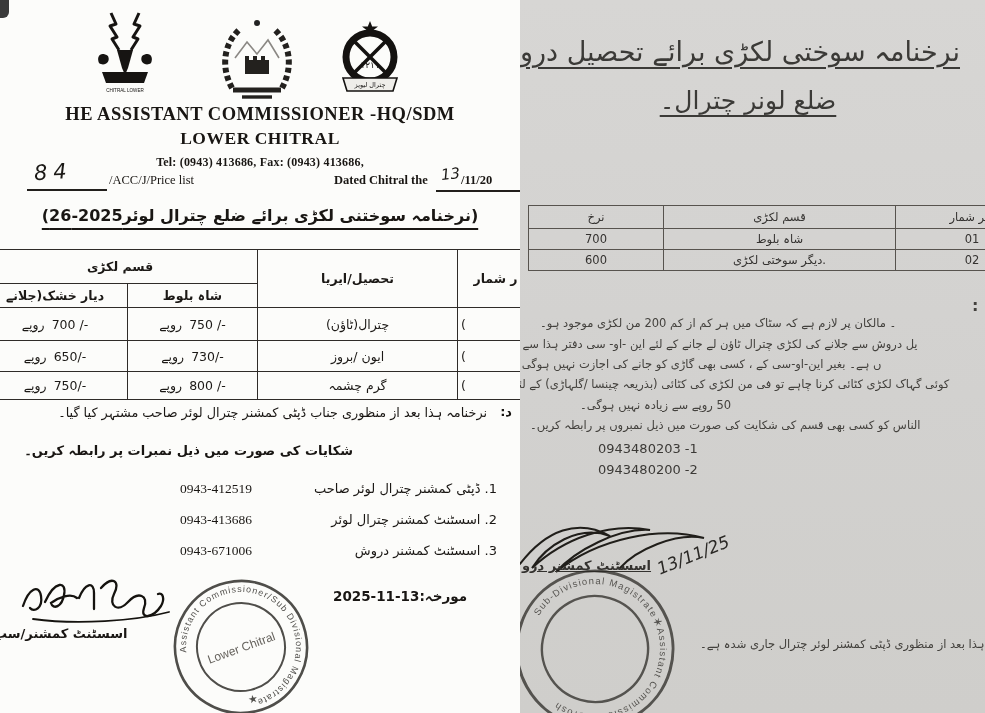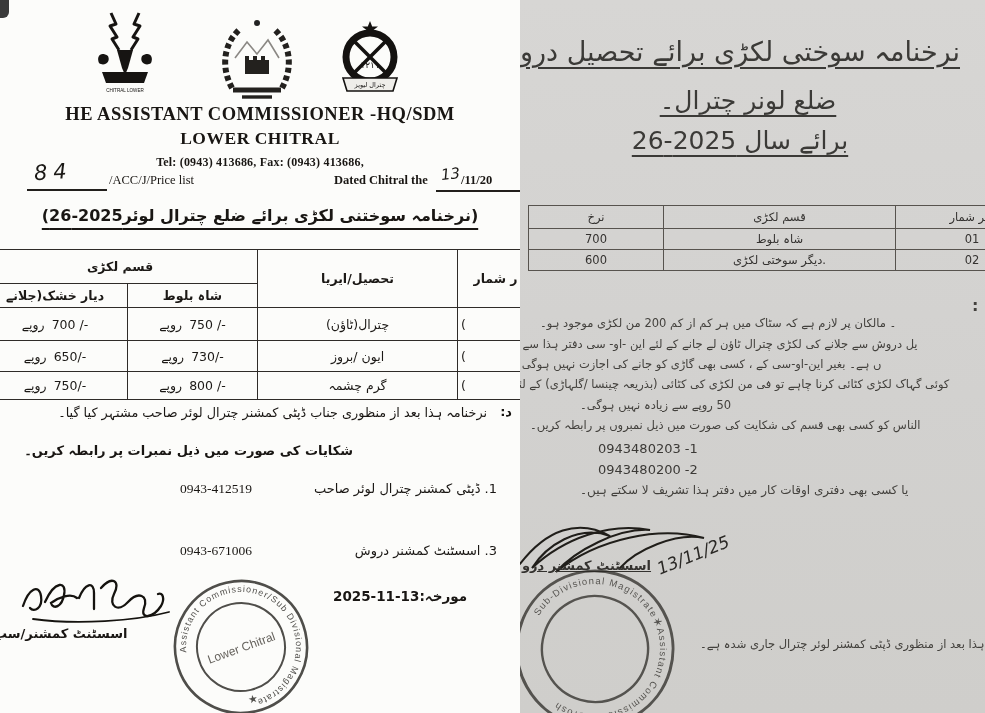--- a/index.html
+++ b/index.html
@@ -157,20 +157,26 @@
     <div class="abs urdu nowrap" style="right:167px; top:443px; font-size:13px; font-weight:bold;">شکایات کی صورت میں ذیل نمبرات پر رابطہ کریں۔</div>
 
     <div class="abs urdu nowrap" style="right:33px; top:405px; font-size:12.8px;">نرخنامہ ہذا بعد از منظوری جناب ڈپٹی کمشنر چترال لوئر صاحب مشتہر کیا گیا۔</div>
 
     <div class="abs" style="left:0; top:481px; width:520px; height:22px;">
       <span class="abs" style="left:180px; font-family:'Liberation Serif',serif; font-size:13.5px;text-align:right;">0943-412519</span>
       <span class="abs contact-num-group nowrap" style="right:23px; font-size:13px;">
         <span>1.</span>&nbsp;<span>ڈپٹی کمشنر چترال لوئر صاحب</span>
       </span>
     </div>
+    <div class="abs" style="left:0; top:512px; width:520px; height:22px;">
+      <span class="abs" style="left:180px; font-family:'Liberation Serif',serif; font-size:13.5px;">0943-413686</span>
+      <span class="abs contact-num-group nowrap" style="right:23px; font-size:13px;">
+        <span>2.</span>&nbsp;<span>اسسٹنٹ کمشنر چترال لوئر</span>
+      </span>
+    </div>
     <div class="abs" style="left:0; top:543px; width:520px; height:22px;">
       <span class="abs" style="left:180px; font-family:'Liberation Serif',serif; font-size:13.5px;">0943-671006</span>
       <span class="abs contact-num-group nowrap" style="right:23px; font-size:13px;">
         <span>3.</span>&nbsp;<span>اسسٹنٹ کمشنر دروش</span>
       </span>
     </div>
 
     <div class="abs urdu nowrap" style="left:333px; top:588px; font-size:13.5px; font-weight:bold;">مورخہ:13-11-2025</div>
 
     <svg class="abs" style="left:15px; top:568px;" width="172" height="62" viewBox="0 0 172 62">
@@ -190,21 +196,20 @@
       </text>
       <text x="71" y="76" text-anchor="middle" font-size="12" fill="#46423c" font-family="Liberation Sans, sans-serif" transform="rotate(-7 71 71)">Lower Chitral</text>
       <text x="71" y="128" text-anchor="middle" font-size="11" fill="#2a2824">★</text>
     </svg>
   </div>
 
   <div class="doc-right">
 
     <div class="abs urdu r-title nowrap" style="left:0; top:38px; font-size:27px;">نرخنامہ سوختی لکڑی برائے تحصیل دروش</div>
     <div class="abs urdu r-title nowrap" style="left:8px; top:88px; font-size:25px;">ضلع لونر چترال۔</div>
-    <div class="abs urdu r-title nowrap" style="left:0; top:128px; font-size:25px;">برائے سال 2025-26</div>
 
     <table class="rprice abs" style="left:8px; top:205px; width:520px;">
       <colgroup>
           <col style="width:135px">
           <col style="width:232px">
           <col style="width:153px">
         </colgroup>
       <tbody>
           <tr style="height:23px;">
         <td>نرخ</td>
@@ -229,21 +234,20 @@
     <div class="abs r-note" style="left:20px;  top:316px;">۔ مالکان پر لازم ہے کہ سٹاک میں ہر کم از کم 200 من لکڑی موجود ہو۔</div>
     <div class="abs r-note" style="left:-15px; top:337px;">یل دروش سے جلانے کی لکڑی چترال ٹاؤن لے جانے کے لئے این -او- سی دفتر ہذا سے لینا</div>
     <div class="abs r-note" style="left:-5px;  top:357px;">ں ہے۔ بغیر این-او-سی کے ، کسی بھی گاڑی کو جانے کی اجازت نہیں ہوگی۔</div>
     <div class="abs r-note" style="left:-8px;  top:377px;">کوئی گہاک لکڑی کٹائی کرنا چاہے تو فی من لکڑی کی کٹائی (بذریعہ چینسا /گلہاڑی) کے لئے</div>
     <div class="abs r-note" style="left:60px;  top:398px;">50 روپے سے زیادہ نہیں ہوگی۔</div>
     <div class="abs r-note" style="left:10px;  top:418px;">الناس کو کسی بھی قسم کی شکایت کی صورت میں ذیل نمبروں پر رابطہ کریں۔</div>
 
     <div class="abs nowrap" style="left:78px; top:441px; font-family:'DejaVu Sans',sans-serif; font-size:13px; color:#3b3936;">0943480203 -1</div>
     <div class="abs nowrap" style="left:78px; top:462px; font-family:'DejaVu Sans',sans-serif; font-size:13px; color:#3b3936;">0943480200 -2</div>
 
-    <div class="abs r-note" style="left:60px; top:483px; font-size:12px;">یا کسی بھی دفتری اوقات کار میں دفتر ہذا تشریف لا سکتے ہیں۔</div>
 
     <svg class="abs" style="left:-6px; top:510px;" width="215" height="72" viewBox="0 0 215 72">
       <path d="M6,54 C32,20 64,8 96,26 C64,14 32,36 18,58 C50,28 96,12 136,20 C104,18 62,40 42,62 C84,28 146,16 190,28 C162,22 122,40 106,58" fill="none" stroke="#201e1a" stroke-width="2" stroke-linecap="round"></path>
     </svg>
     <div class="abs hand nowrap" style="left:135px; top:545px; font-size:17px; color:#2a2825; transform:rotate(-22deg);">13/11/25</div>
     <div class="abs urdu nowrap" style="left:2px; top:558px; font-size:13px; font-weight:bold; color:#34322f; text-decoration:underline;">اسسٹنٹ کمشنر درو</div>
 
     <svg class="abs stamp" style="left:-12px; top:562px; transform:rotate(16deg); opacity:.75;" width="174" height="174" viewBox="0 0 174 174">
       <circle cx="87" cy="87" r="78" fill="none" stroke="#2c2a26" stroke-width="3"></circle>
       <circle cx="87" cy="87" r="53" fill="none" stroke="#2c2a26" stroke-width="2.4"></circle>

